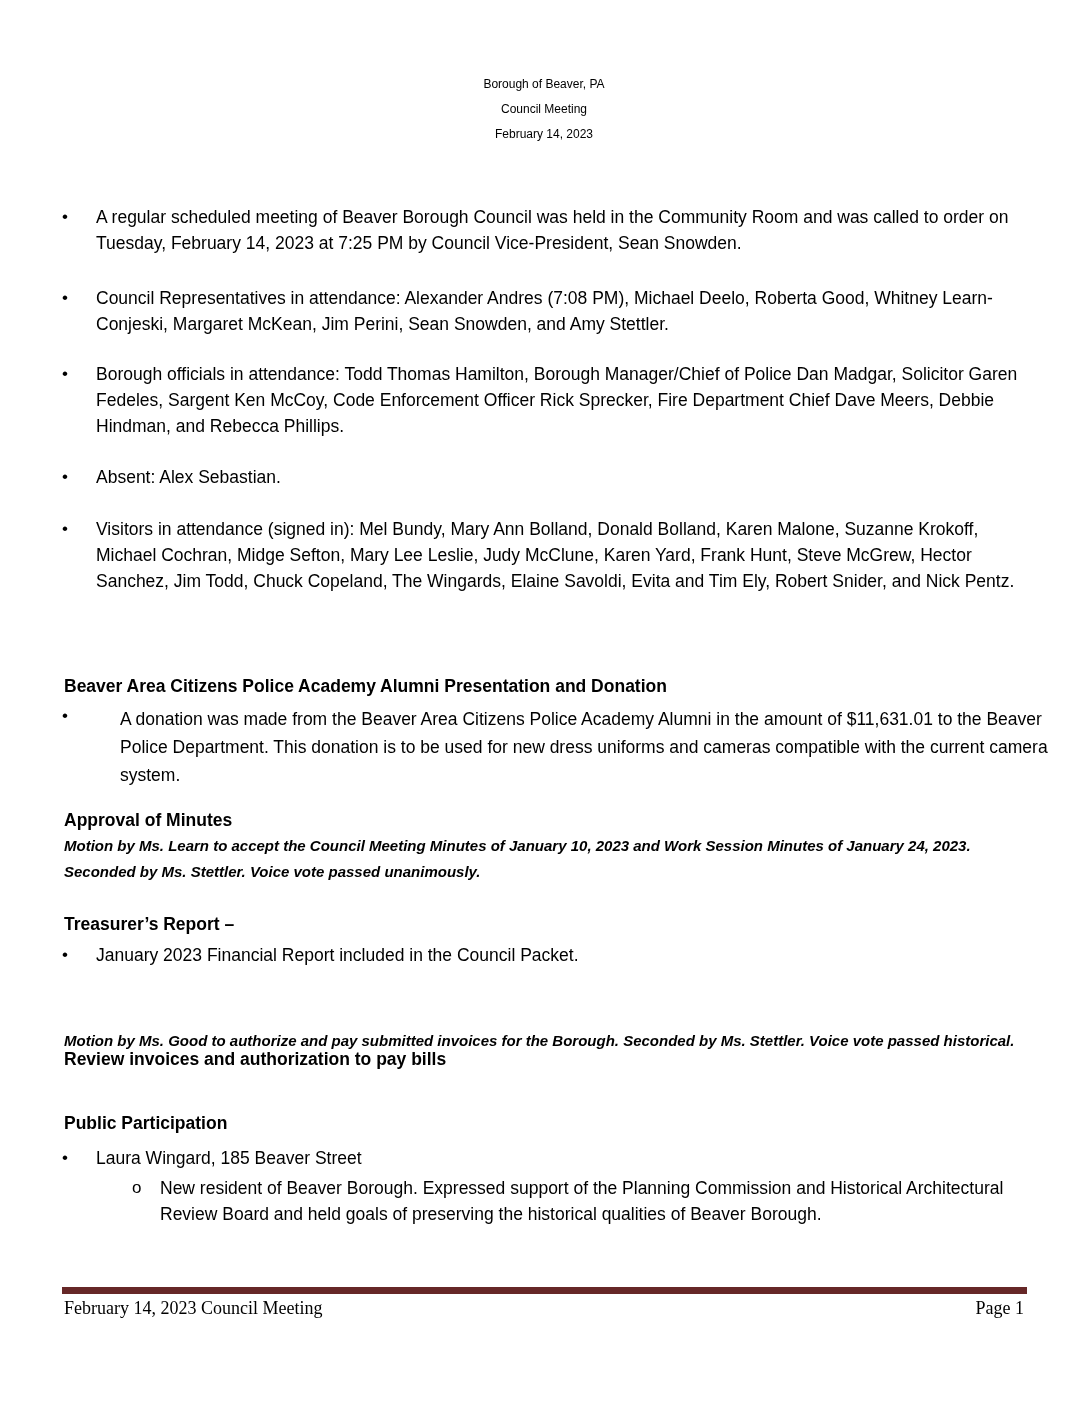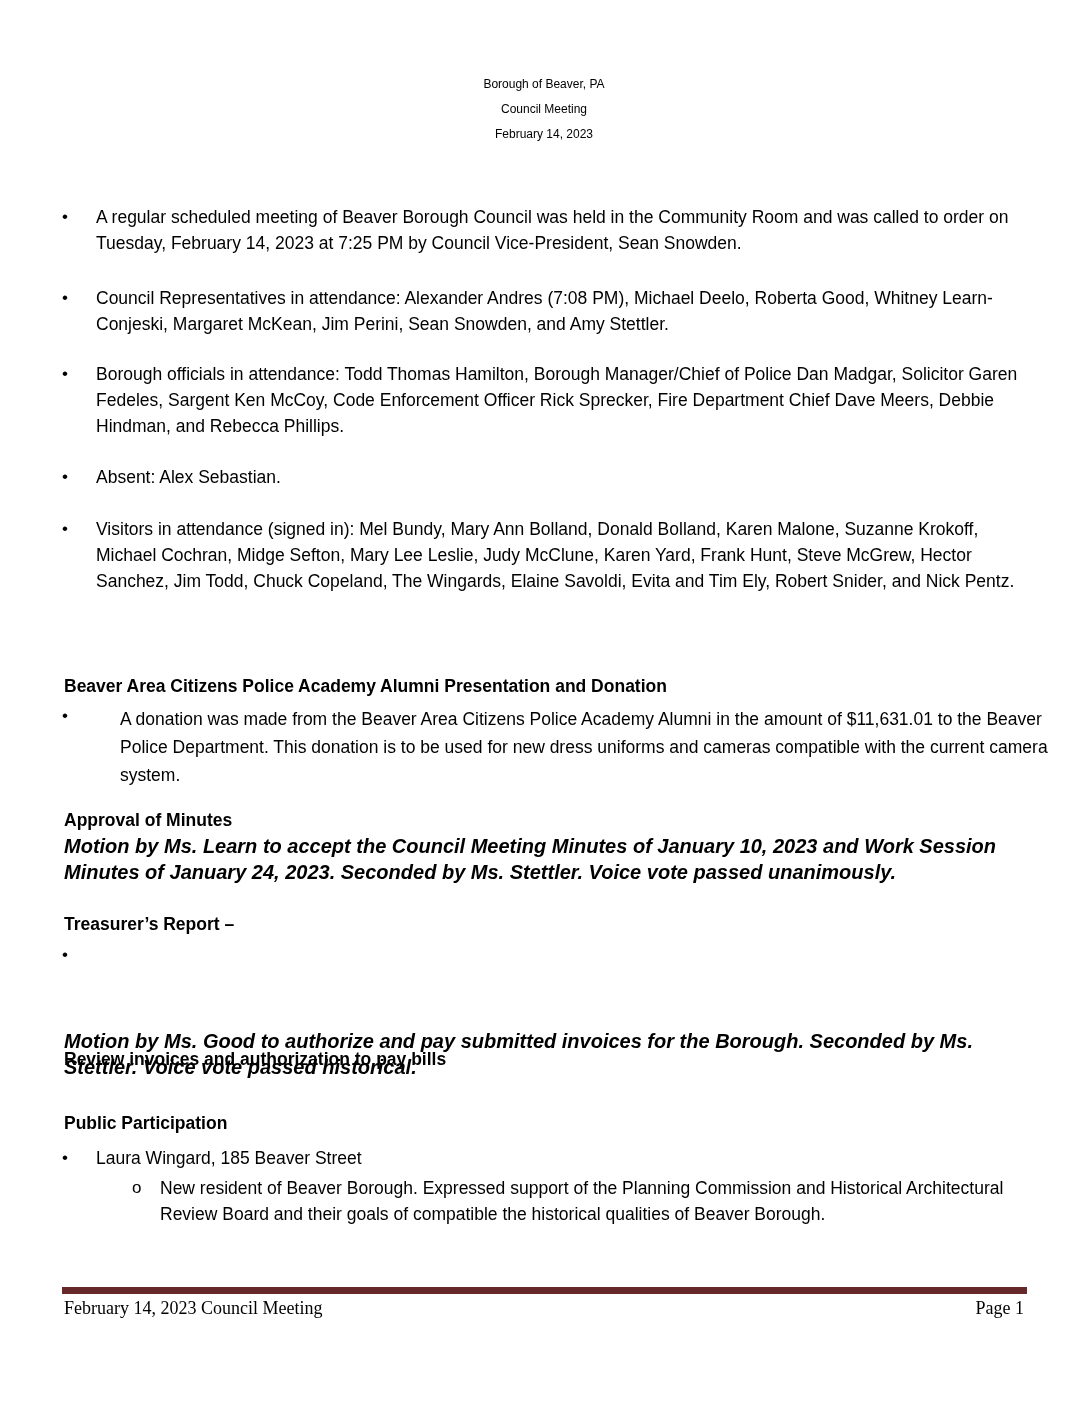--- a/index.html
+++ b/index.html
@@ -5,21 +5,21 @@
   html, body { margin: 0; padding: 0; background: #ffffff; }
   body { width: 1088px; height: 1408px; position: relative; overflow: hidden;
          font-family: "Liberation Sans", sans-serif; color: #000; }
   .page { position: absolute; left: 0; top: 0; width: 1088px; height: 1408px; }
   .title-block { position: absolute; top: 72px; left: 0; width: 1088px; text-align: center;
                  font-size: 12px; line-height: 25px; }
   .title-block div { margin: 0; }
   .para { position: absolute; left: 96px; width: 940px; font-size: 17.5px; line-height: 26px; }
   .bul { position: absolute; left: 62px; font-size: 17px; line-height: 26px; }
   .heading { position: absolute; left: 64px; font-weight: bold; font-size: 17.5px; line-height: 26px; }
-  .motion { position: absolute; left: 64px; width: 975px; font-weight: bold; font-style: italic; font-size: 20px; line-height: 26px; }
+  .motion { position: absolute; left: 64px; width: 975px; font-weight: bold; font-style: italic; font-size: 15px; line-height: 26px; }
   .sub-bul { position: absolute; left: 132px; font-size: 17px; line-height: 26px; }
   .sub-para { position: absolute; left: 160px; width: 880px; font-size: 17.5px; line-height: 26px; }
   .footer-bar { position: absolute; left: 62px; top: 1287px; width: 965px; height: 7px; background: #662828; }
   .footer-left { position: absolute; left: 64px; top: 1298px; font-family: "Liberation Serif", serif; font-size: 18px; text-align: right; }
   .footer-right { position: absolute; right: 64px; top: 1298px; font-family: "Liberation Serif", serif; font-size: 18px; }
   .donation-text { line-height: 28px; }
 </style>
 </head>
 <body>
 
@@ -48,26 +48,27 @@
 
   <div class="heading" style="top:673px;">Beaver Area Citizens Police Academy Alumni Presentation and Donation</div>
   <span class="bul" style="top:703px;">•</span>
   <div class="para donation-text" style="top:705px;margin-left:24px;">A donation was made from the Beaver Area Citizens Police Academy Alumni in the amount of $11,631.01 to the Beaver Police Department. This donation is to be used for new dress uniforms and cameras compatible with the current camera system.</div>
 
   <div class="heading" style="top:807px;">Approval of Minutes</div>
   <div class="motion" style="top:833px;">Motion by Ms. Learn to accept the Council Meeting Minutes of January 10, 2023 and Work Session Minutes of January 24, 2023. Seconded by Ms. Stettler. Voice vote passed unanimously.</div>
 
   <div class="heading" style="top:911px;">Treasurer’s Report –</div>
   <span class="bul" style="top:942px;">•</span>
+  <div class="para" style="top:942px;">January 2023 Financial Report included in the Council Packet.</div>
 
   <div class="heading" style="top:1002px;margin-top:44px;">Review invoices and authorization to pay bills</div>
   <div class="motion" style="top:1028px;">Motion by Ms. Good to authorize and pay submitted invoices for the Borough. Seconded by Ms. Stettler. Voice vote passed historical.</div>
 
   <div class="heading" style="top:1110px;">Public Participation</div>
   <span class="bul" style="top:1145px;">•</span>
   <div class="para" style="top:1145px;">Laura Wingard, 185 Beaver Street</div>
   <span class="sub-bul" style="top:1175px;">o</span>
-  <div class="sub-para" style="top:1175px;">New resident of Beaver Borough. Expressed support of the Planning Commission and Historical Architectural Review Board and their goals of compatible the historical qualities of Beaver Borough.</div>
+  <div class="sub-para" style="top:1175px;">New resident of Beaver Borough. Expressed support of the Planning Commission and Historical Architectural Review Board and held goals of preserving the historical qualities of Beaver Borough.</div>
 
   <div class="footer-bar" style="background: rgb(102, 40, 40);"></div>
   <div class="footer-left">February 14, 2023 Council Meeting</div>
   <div class="footer-right">Page 1</div>
 </div>
 
 </body></html>

